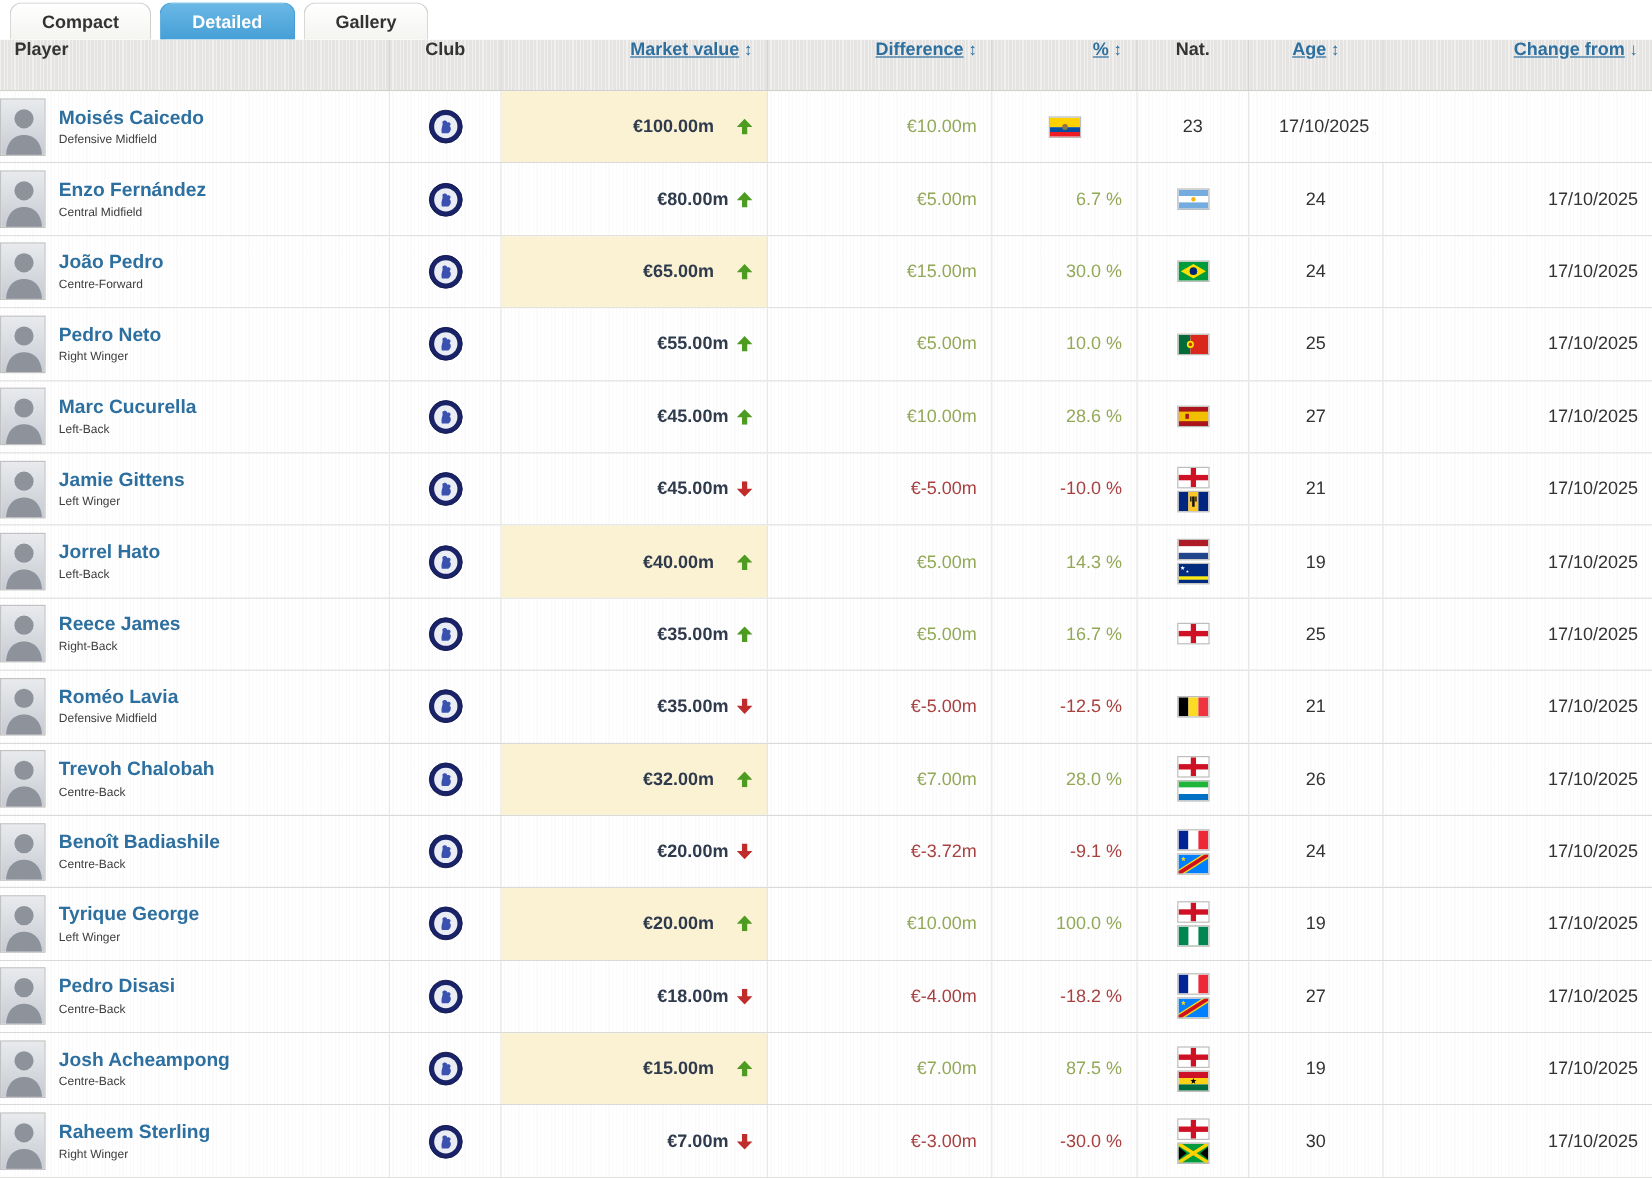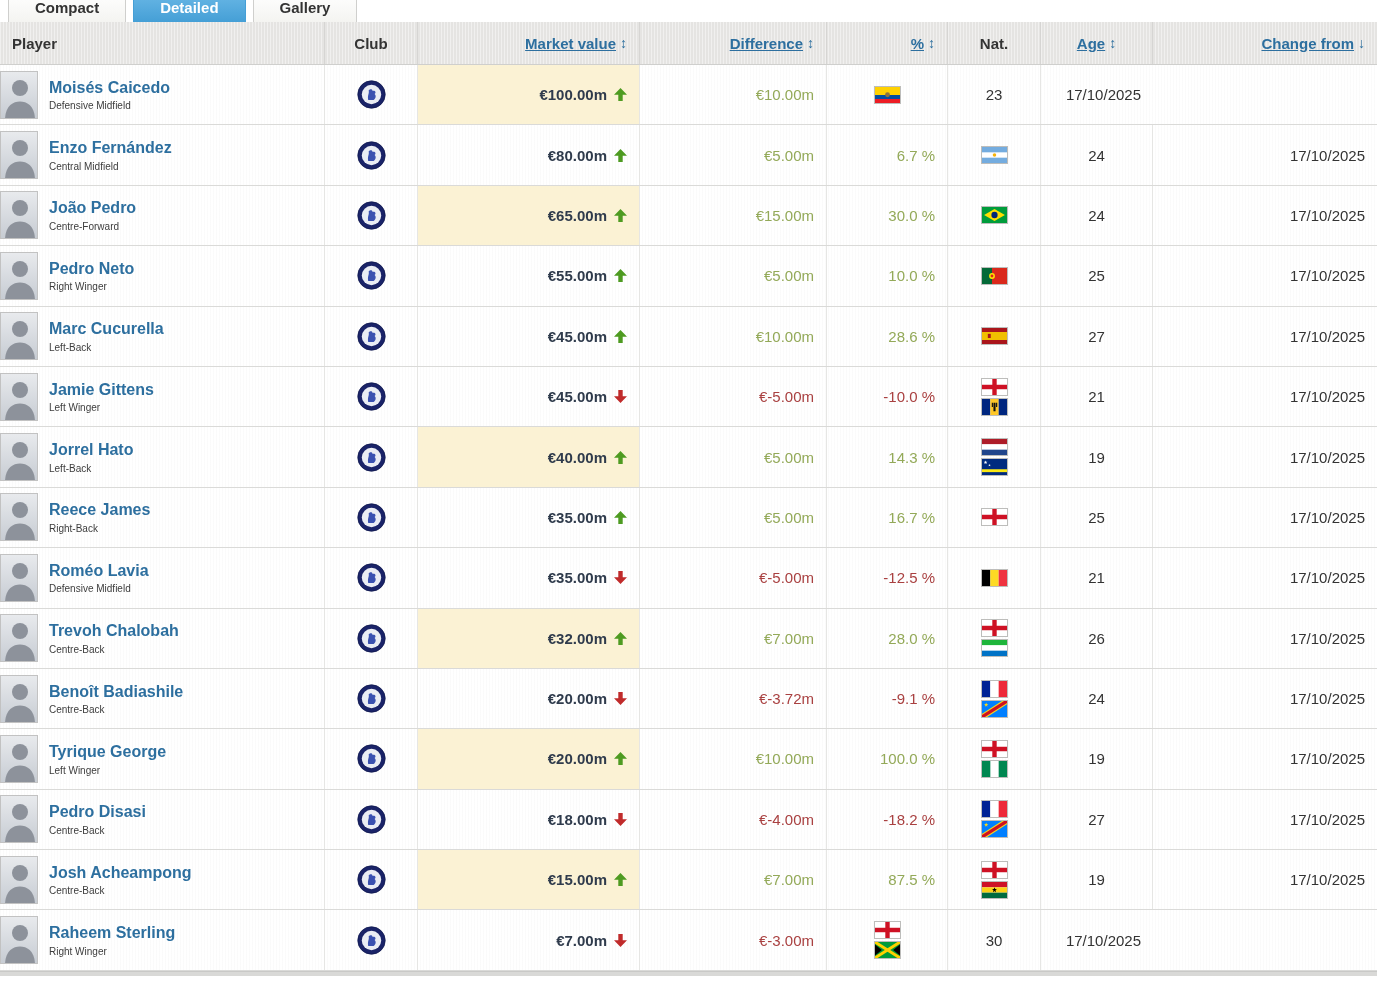--- a/index.html
+++ b/index.html
@@ -3,41 +3,41 @@
 <meta charset="utf-8">
 <style>
   * { margin:0; padding:0; box-sizing:border-box; }
   html,body { background:#fff; }
   body {
     width:1377px; height:982px; overflow:hidden;
     font-family:"Liberation Sans","DejaVu Sans",sans-serif;
     color:#333;
   }
   
-  .tabbar { height:22px; padding-left:8px; display:flex; align-items:flex-end; background:#fff; position:relative; z-index:2; }
+  .tabbar { height:33px; padding-left:8px; display:flex; align-items:flex-end; background:#fff; position:relative; z-index:2; }
   .tab {
     display:inline-flex; align-items:center; justify-content:center;
     height:31px; padding:0 26px; margin-right:7px;
     border:1px solid #cfcfcd; border-bottom:none;
     border-radius:10px 10px 0 0;
     background:linear-gradient(#ffffff,#f4f4f1);
     font-size:15px; font-weight:bold; color:#333; cursor:pointer;
   }
   .tab.active {
     background:linear-gradient(#6ab8e6,#459fd6);
     border-color:#459fd6; color:#fff;
   }
   
   .grid-row { display:grid; grid-template-columns:325px 93px 222px 187px 121px 93px 112px 224px; }
   .thead {
     height:43px; background:#e5e4e2;
     background-image:repeating-linear-gradient(90deg, rgba(255,255,255,0.45) 0 1px, transparent 1px 3px);
     border-bottom:1px solid #cfcfcd;
   }
-  .th { display:flex; align-items:center; font-size:15px; font-weight:bold; border-right:1px solid #d6d5d3; padding:0 12px; }
+  .th { display:flex; align-items:flex-start; font-size:15px; font-weight:bold; border-right:1px solid #d6d5d3; padding:0 12px; }
   .th:last-child { border-right:none; }
   .th.c { justify-content:center; }
   .th.r { justify-content:flex-end; }
   .th a { color:#2d6f9f; text-decoration:underline; cursor:pointer; }
   .sorticon { color:#2d6f9f; font-size:14px; margin-left:4px; text-decoration:none; display:inline-block; }
   
   .row { height:60.4px; border-bottom:1px solid #dadad8; background:#fff;
     background-image:repeating-linear-gradient(90deg, rgba(110,110,110,0.03) 0 1px, transparent 1px 3px); }
   .cell { display:flex; align-items:center; border-right:1px solid #e6e6e4; padding:0 12px; font-size:15px; overflow:hidden; }
   .cell:last-child { border-right:none; }
@@ -47,21 +47,21 @@
   .photo {
     width:38px; height:48px; flex:0 0 38px; margin-right:11px;
     background:linear-gradient(#e8eaed,#c7ccd3);
     border:1px solid #c2c2c2; overflow:hidden;
   }
   .pinfo { display:flex; flex-direction:column; justify-content:center; }
   .pname { color:#2d6f9f; font-weight:bold; font-size:16px; text-decoration:none; cursor:pointer; line-height:1.35; }
   .ppos { color:#3d3d3d; font-size:10px; line-height:1.35; margin-top:1px; }
   .crest { width:29px; height:29px; display:inline-block; cursor:pointer; }
   .mv-cell { font-weight:bold; color:#2f3b4c; }
-  .mv-cell.peak { background-color:#fbf2d4; }
+  .mv-cell.peak { background-color:#fbf2d4;gap:12px; }
   .trend { margin-left:7px; display:inline-flex; }
   .pos-val { color:#93a958; }
   .neg-val { color:#a94040; }
   .flagstack { display:flex; flex-direction:column; align-items:center; gap:4px; }
   .flag { width:25px; height:16px; display:block; outline:1px solid #bdbdbb; }
   .footer-strip { height:5px; background:#d9d9d7; border-top:1px solid #c9c9c7; }
 </style>
 </head>
 <body>
 
@@ -895,20 +895,23 @@
        <span>€7.00m</span>
        <span class="trend">
           <svg width="13" height="13" viewBox="0 0 13 13">
             <path d="M6.5 13 L0 6.2 H4.3 V0 H8.7 V6.2 H13 Z" fill="#c02b2b"></path>
           </svg>
         </span>
      </div>
      <div class="cell r neg-val">
        <span>€-3.00m</span>
      </div>
+     <div class="cell r neg-val">
+       <span>-30.0 %</span>
+     </div>
      <div class="cell c">
        <span class="flagstack">
           <span title="England">
             <svg class="flag" viewBox="0 0 24 15" preserveAspectRatio="none">
               <rect width="24" height="15" fill="#fff"></rect>
               <rect x="9.9" width="4.2" height="15" fill="#CE1124"></rect>
               <rect y="5.4" width="24" height="4.2" fill="#CE1124"></rect>
             </svg>
           </span>
           <span title="Jamaica">

